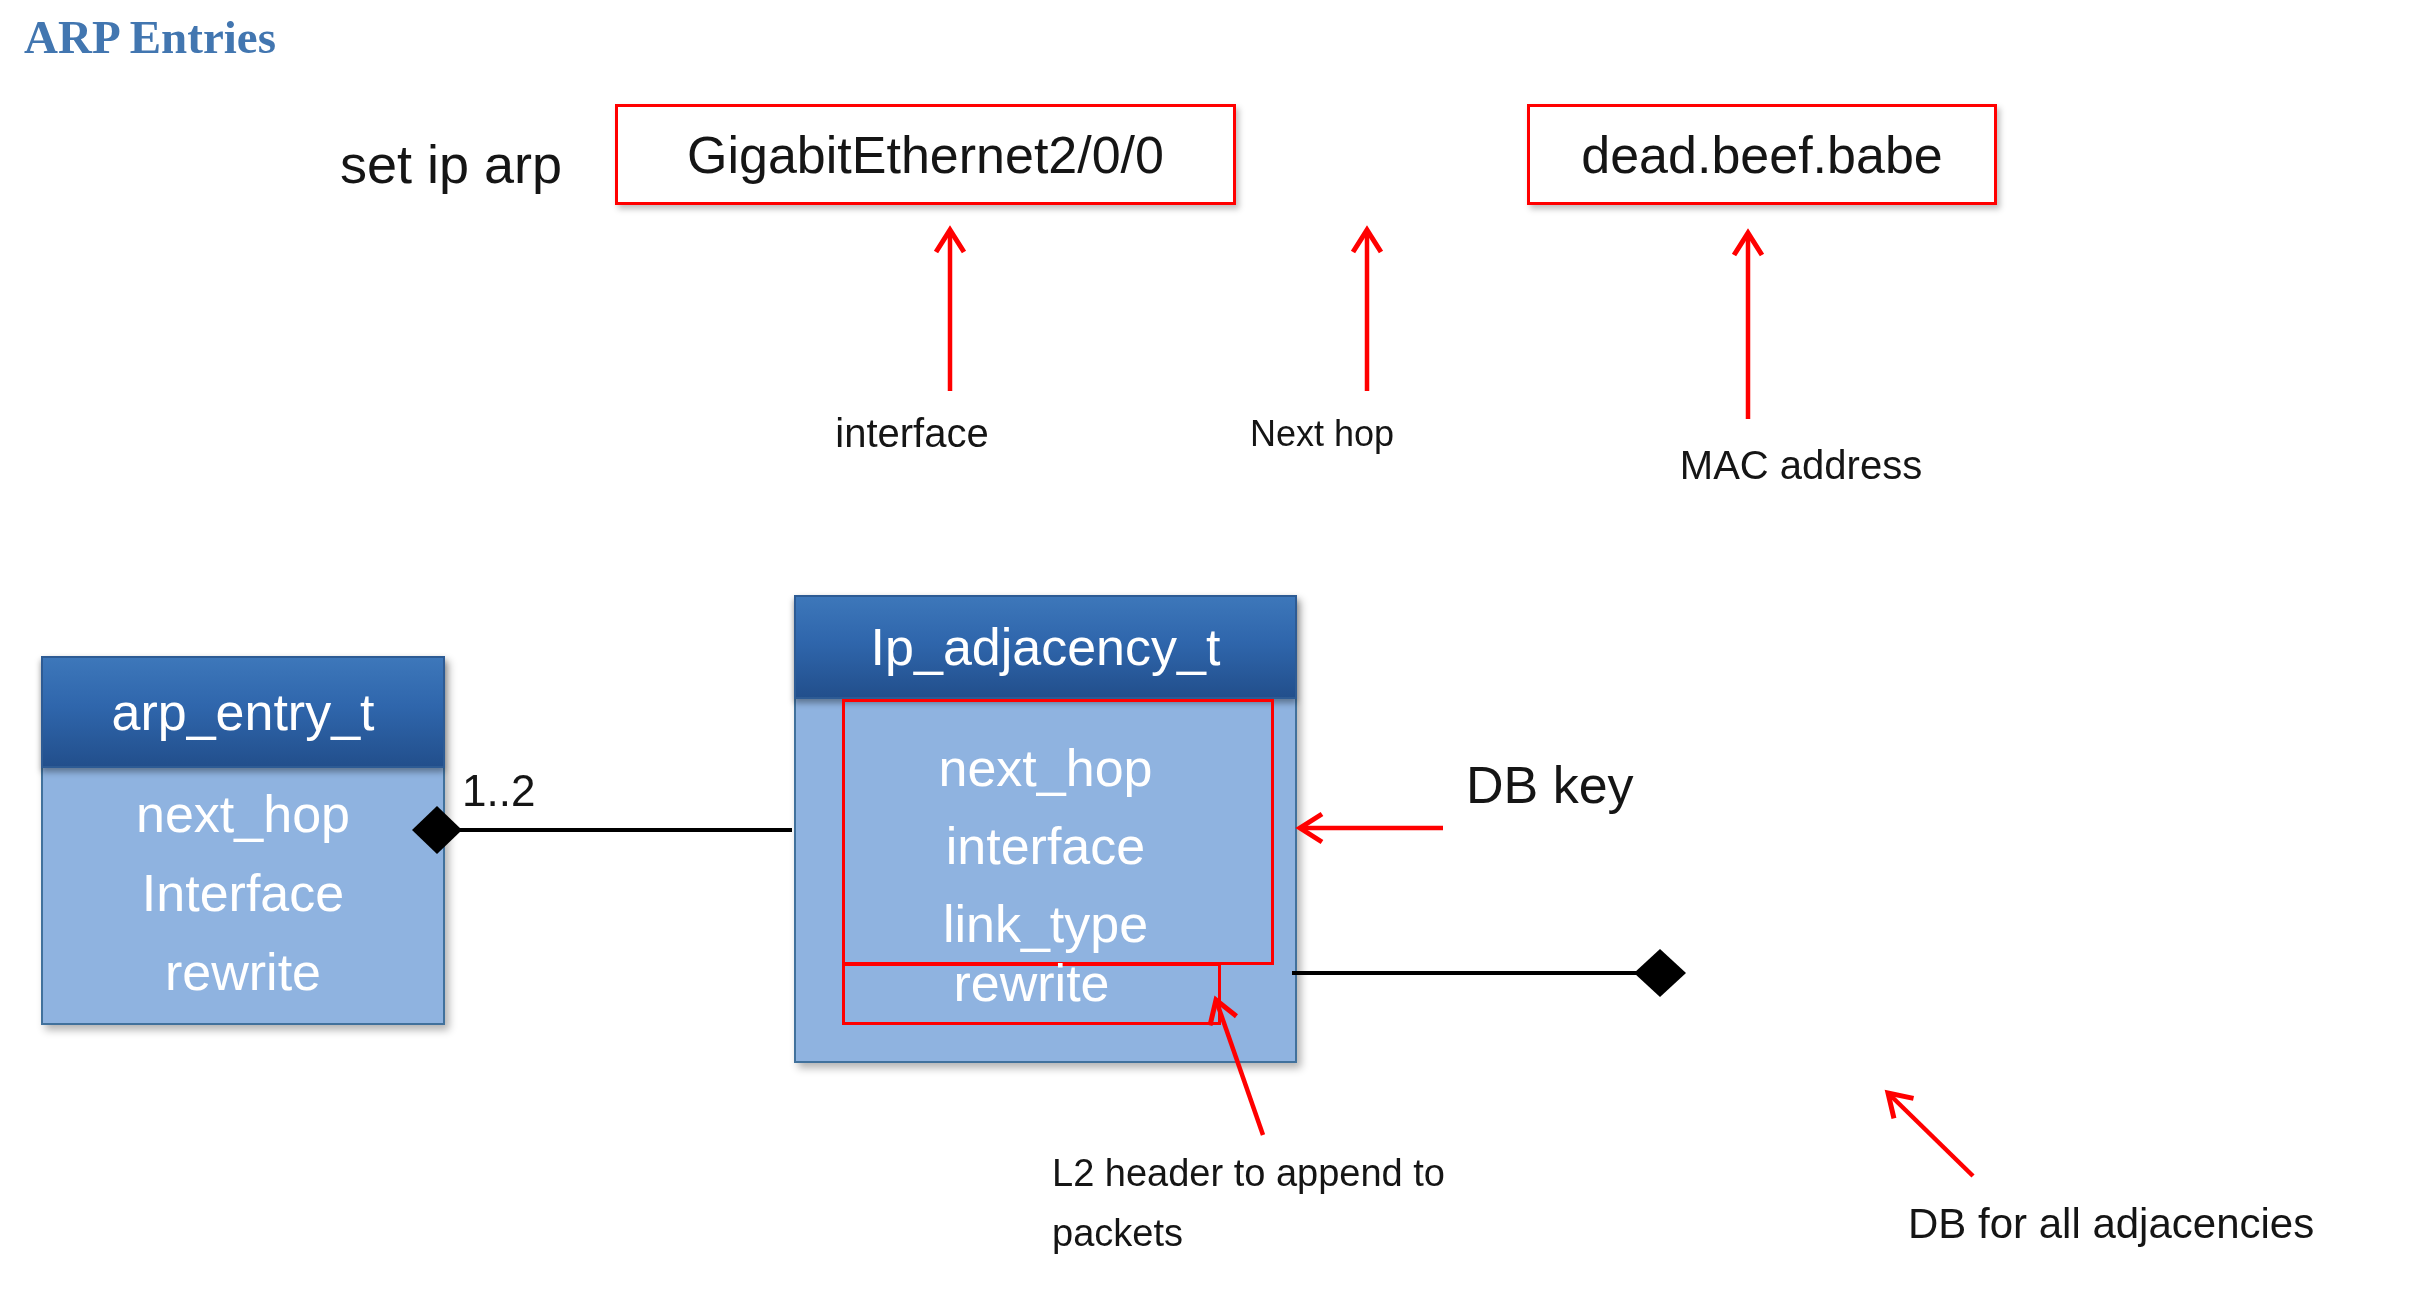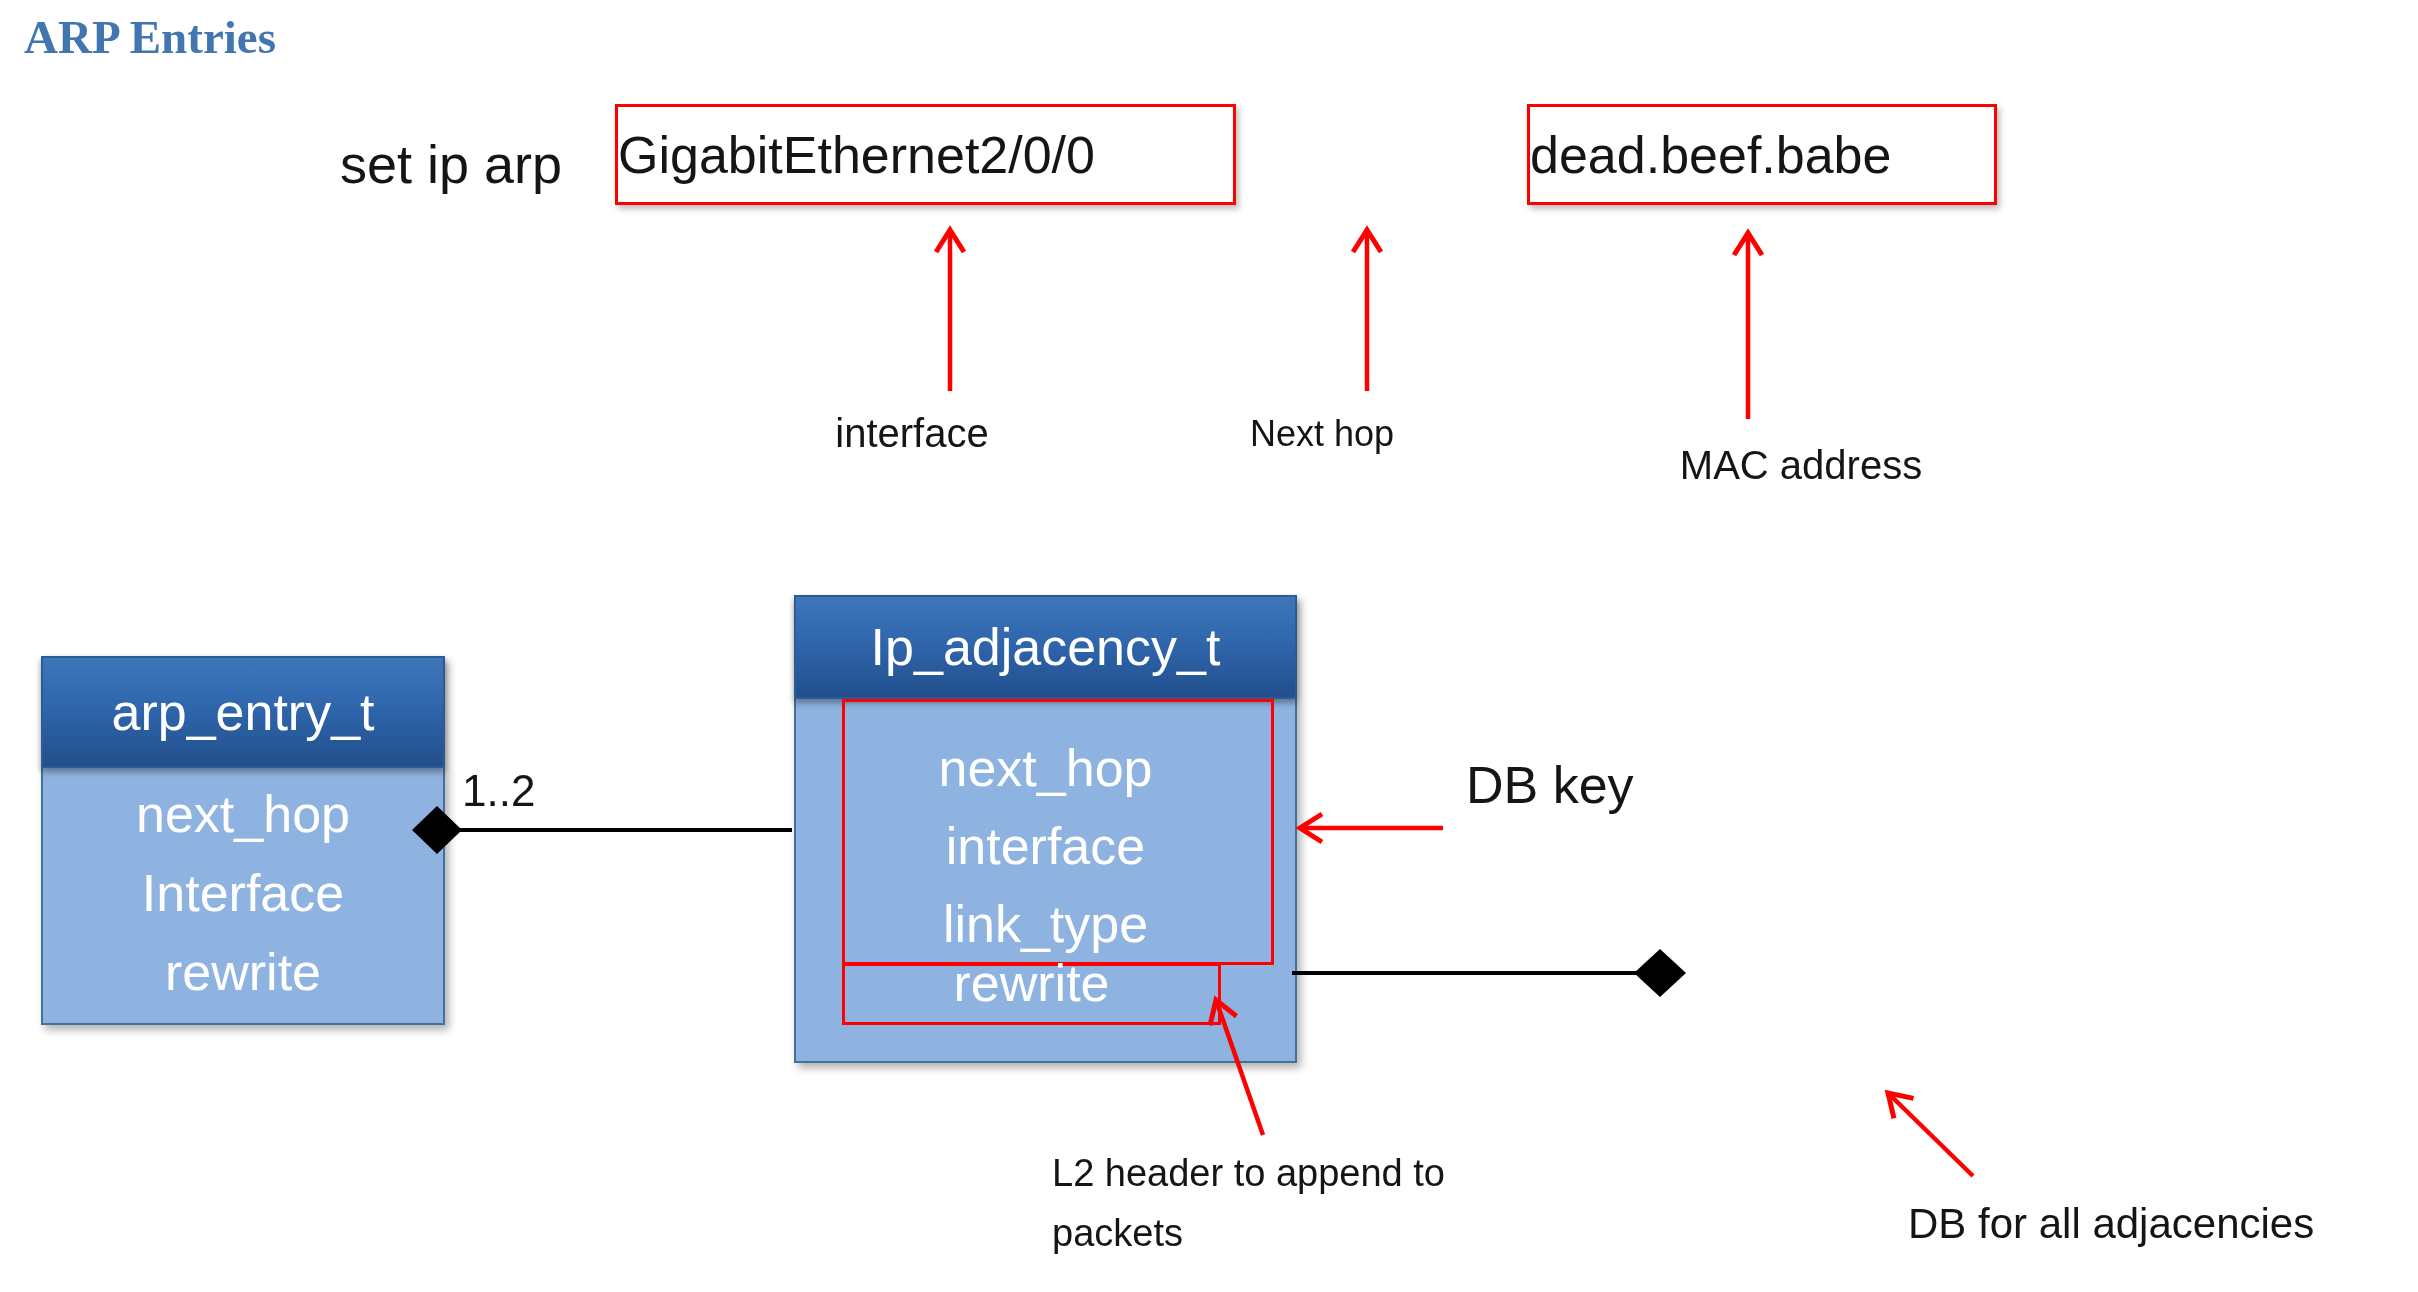--- a/index.html
+++ b/index.html
@@ -27,21 +27,21 @@
   .cmd-prefix{
     left:340px;top:133px;
     font-size:54px;
     color:#151515;
   }
   .cmd-box{
     top:104px;height:101px;
     background:#ffffff;
     border:3px solid #ff0000;
     box-shadow:3px 4px 6px rgba(0,0,0,0.25);
-    display:flex;align-items:center;justify-content:flex-start;
+    display:flex;align-items:center;justify-content:center;
     font-size:52px;color:#151515;
     box-sizing:border-box;
     white-space:nowrap;
   }
   .cmd-box.b1{left:615px;width:621px;}
   .cmd-box.b2{left:1271px;width:214px;}
   .cmd-box.b3{left:1527px;width:470px;}
 
   .note{color:#151515;white-space:nowrap;}
   .note.centered{transform:translate(-50%,-50%);}

